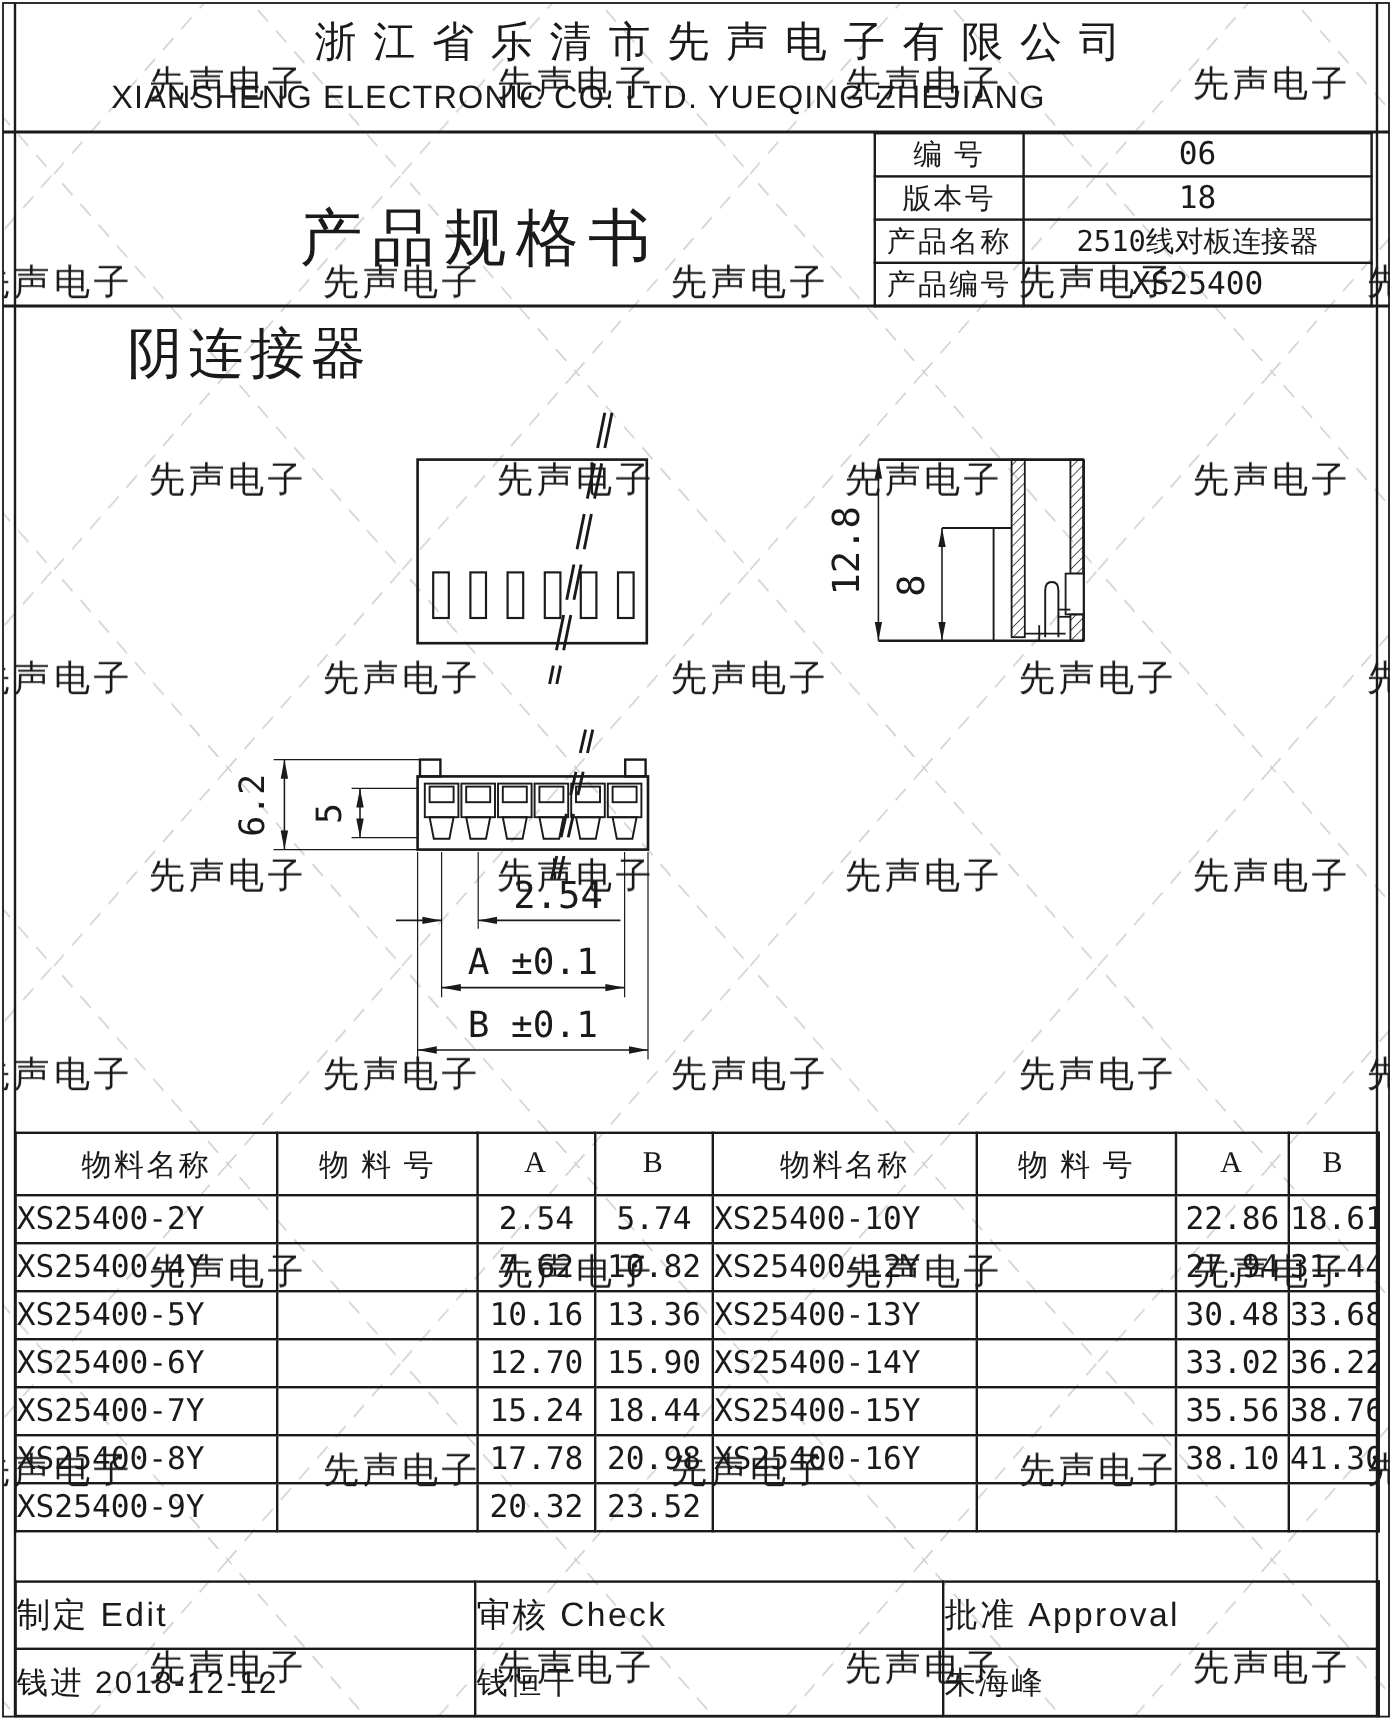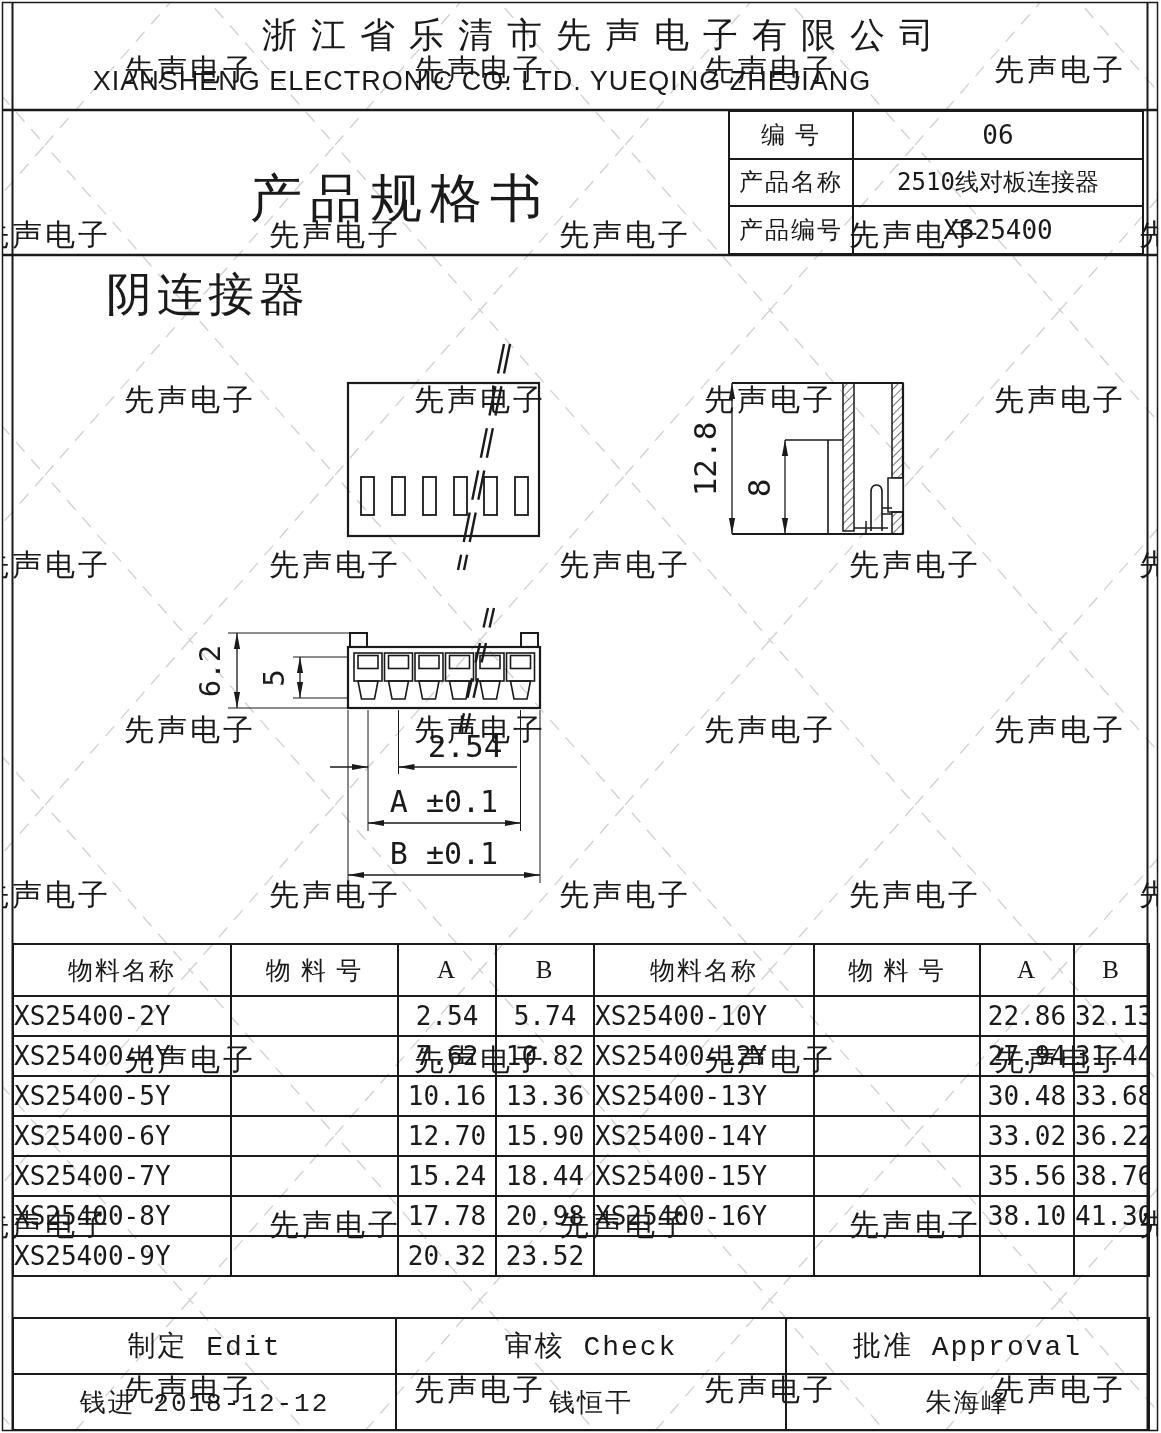--- a/index.html
+++ b/index.html
@@ -18,22 +18,22 @@
   .info-table{left:728px;top:110px;width:416px;height:145px;}
   .info-table td{height:34px;text-align:center;}
   .info-label{width:122px;font-size:24px;letter-spacing:2px;}
   .info-value{font-family:"DejaVu Sans Mono","Liberation Mono",monospace;font-size:26px;}
   .parts-table{left:12px;top:943px;width:1136px;}
   .parts-table th{height:50px;font-size:25px;letter-spacing:2px;}
   .parts-table td{height:38px;font-family:"DejaVu Sans Mono","Liberation Mono",monospace;
       font-size:26px;text-align:center;}
   .parts-table td.pname{text-align:left;}
   .footer-table{left:12px;top:1317px;width:1136px;}
-  .footer-table td{height:54px;text-align:center;
-      font-family:Liberation Mono, monospace;font-size:28px;letter-spacing:2px;}
+  .footer-table td{height:54px;
+      font-family:Liberation Sans, sans-serif;font-size:28px;letter-spacing:2px;}
   svg text{fill:#1a1a1a;font-family:"DejaVu Sans Mono","Liberation Mono",monospace;}
 </style>
 </head>
 <body>
 
 <div class="page">
 
   <svg class="lines" viewBox="0 0 1161 1433">
     <defs>
       <pattern id="hatch" width="6" height="6" patternUnits="userSpaceOnUse" patternTransform="rotate(45)">
@@ -159,20 +159,24 @@
   <div class="t doc-title">产品规格书</div>
   <div class="t sec-label">阴连接器</div>
 
   <table class="info-table">
     <tbody>
         <tr>
       <td class="info-label">编 号</td>
       <td class="info-value">06</td>
     </tr>
     <tr>
+      <td class="info-label">版本号</td>
+      <td class="info-value">18</td>
+    </tr>
+    <tr>
       <td class="info-label">产品名称</td>
       <td class="info-value" style="font-size:24px">2510线对板连接器</td>
     </tr>
     <tr>
       <td class="info-label">产品编号</td>
       <td class="info-value">XS25400</td>
     </tr>
   </tbody>
     </table>
 
@@ -199,21 +203,21 @@
       <th>B</th>
     </tr>
     <tr>
       <td class="pname">XS25400-2Y</td>
       <td></td>
       <td>2.54</td>
       <td>5.74</td>
       <td class="pname">XS25400-10Y</td>
       <td></td>
       <td>22.86</td>
-      <td>32.13</td>
+      <td>18.61</td>
     </tr>
     <tr>
       <td class="pname">XS25400-4Y</td>
       <td></td>
       <td>7.62</td>
       <td>10.82</td>
       <td class="pname">XS25400-12Y</td>
       <td></td>
       <td>27.94</td>
       <td>31.44</td>

